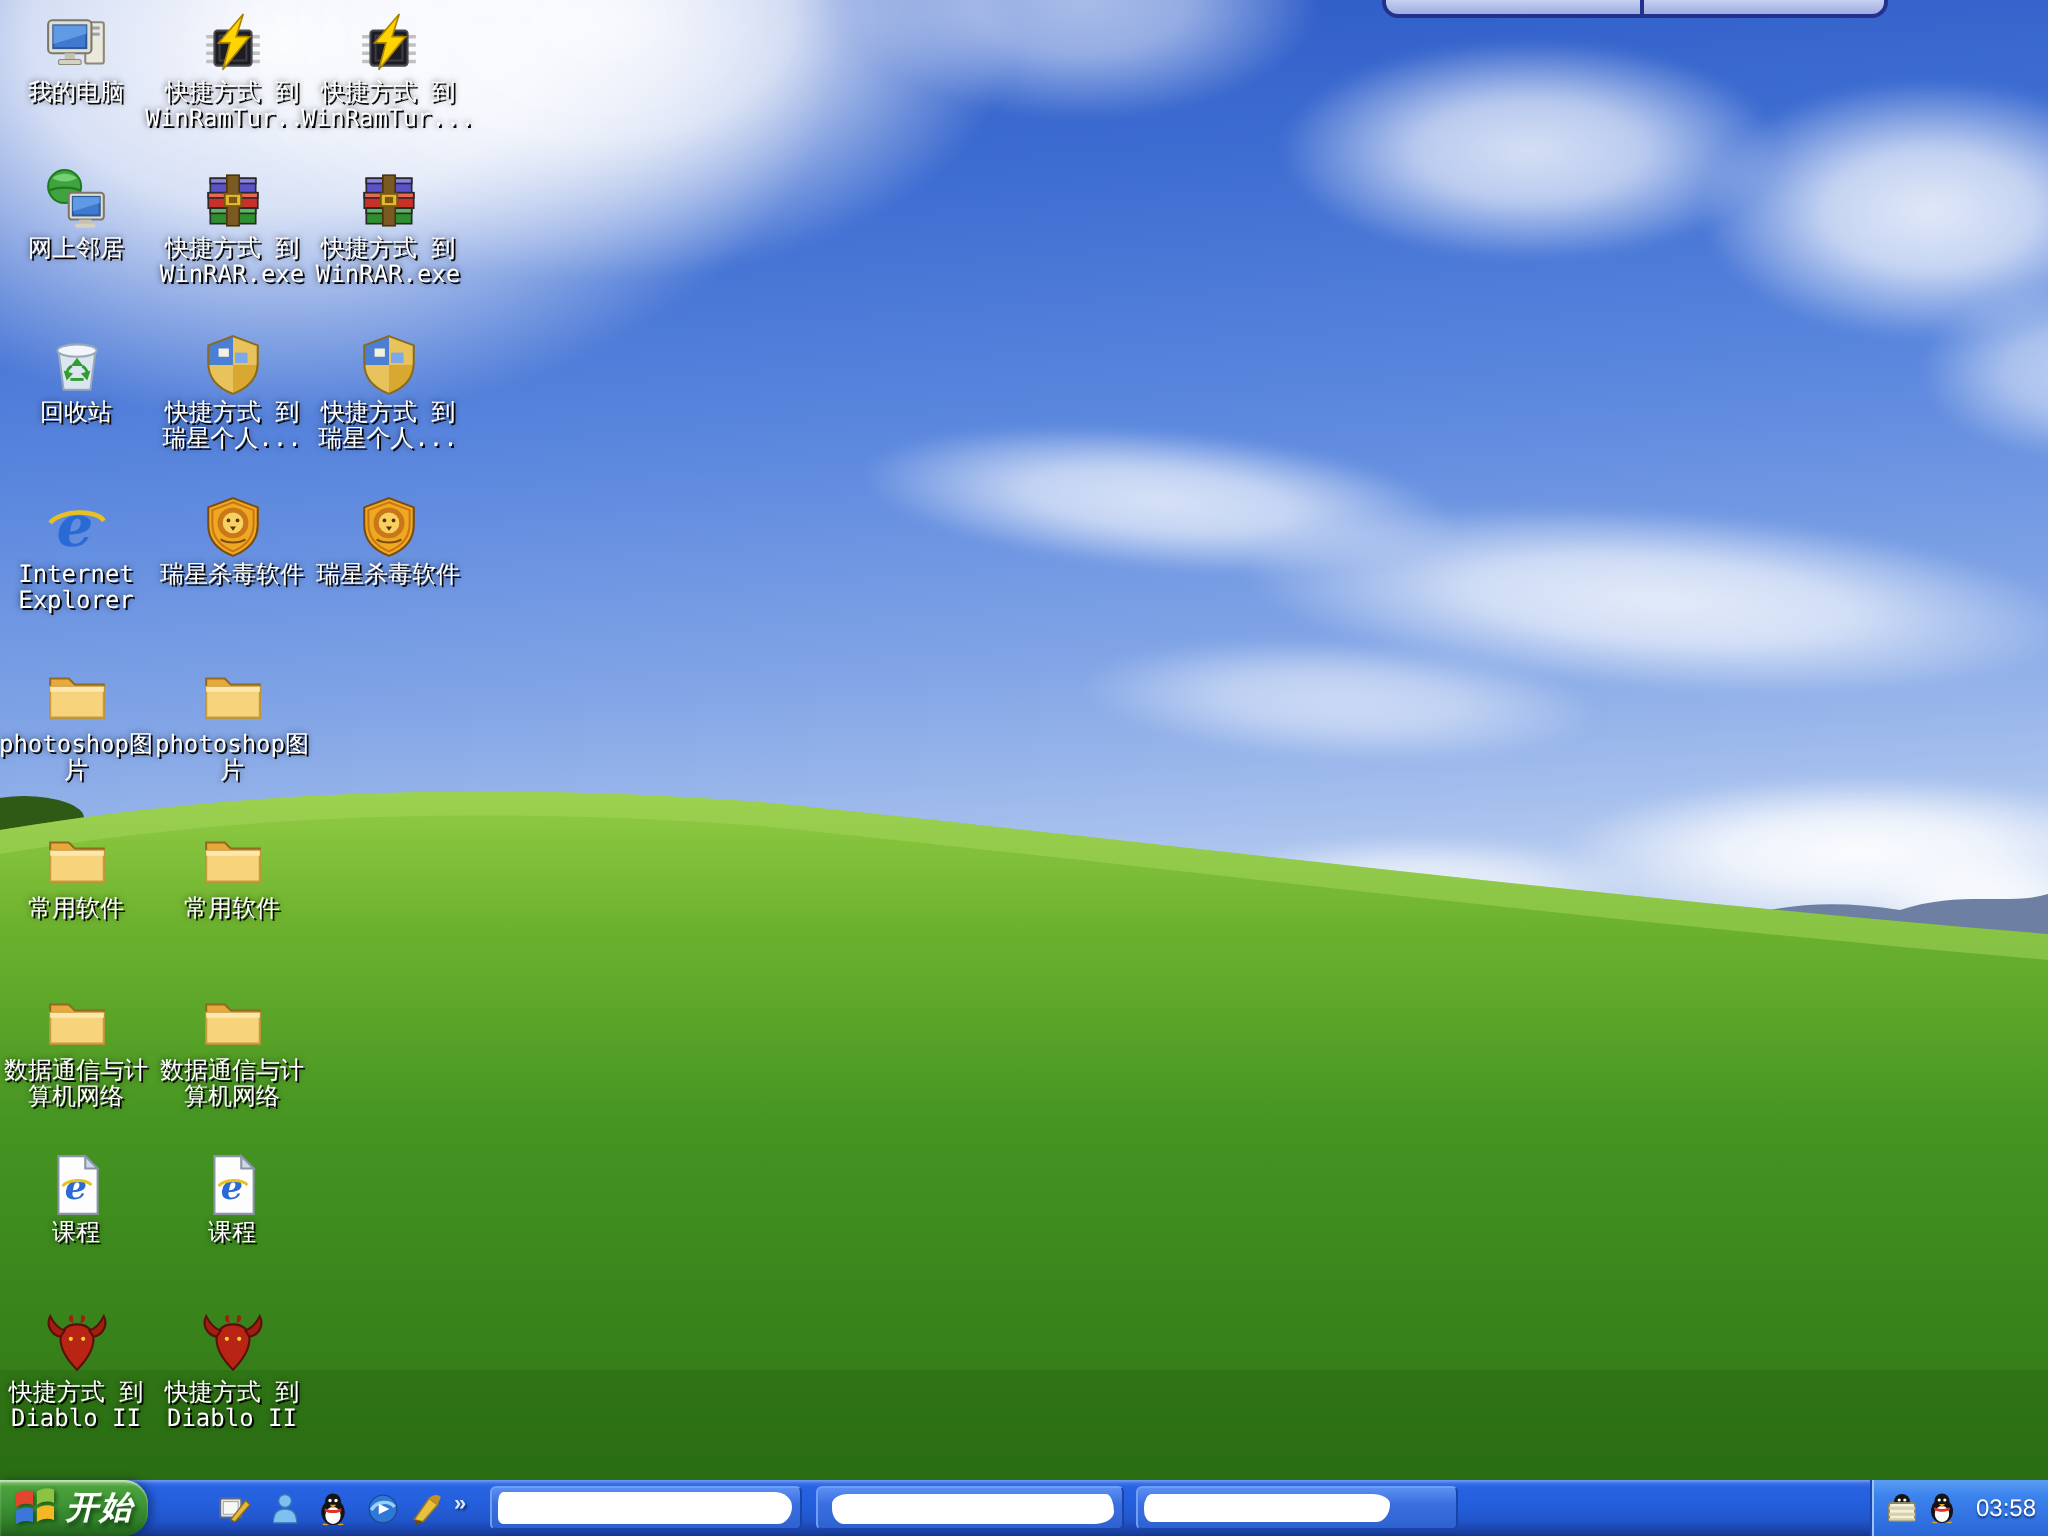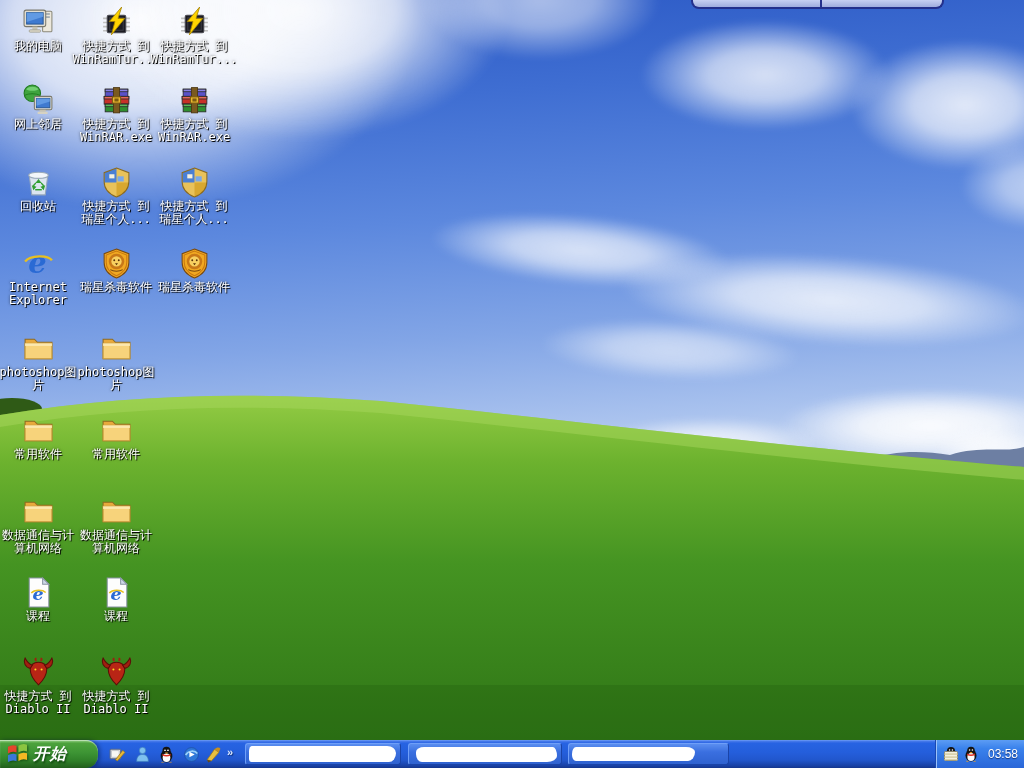--- a/index.html
+++ b/index.html
@@ -28,21 +28,21 @@
   .icon .ii{width:33px;height:33px;display:block;margin:0 auto;}
   .icon-label{margin-top:1px;
       font:12px/13px "DejaVu Sans Mono","Liberation Mono",monospace;
       color:#ffffff;white-space:pre-line;
       text-shadow:1px 1px 0 rgba(0,0,0,0.95),0 0 3px rgba(0,0,0,0.65);}
 
   
   .taskbar{position:absolute;left:0;top:740px;width:1024px;height:28px;
       background:linear-gradient(to bottom,#6f9ef5 0%,#3d72e8 6%,#2763e2 12%,
                  #245edb 45%,#2156cc 72%,#1941a5 92%,#15368c 100%);}
-  .start-btn{position:absolute;left:0;top:0;width:98px;height:28px;
+  .start-btn{position:absolute;left:0;top:0;width:74px;height:28px;
       border-radius:0 12px 12px 0;
       background:linear-gradient(to bottom,#8fce7e 0%,#4ca23c 12%,#3d9434 45%,
                  #2f7f28 75%,#215e1b 100%);
       box-shadow:2px 0 4px rgba(0,20,60,0.45), inset 0 1px 1px rgba(255,255,255,0.5);
       display:flex;align-items:center;cursor:pointer;}
   .start-flag{width:21px;height:21px;margin-left:7px;filter:drop-shadow(1px 1px 1px rgba(0,40,0,.6));}
   .start-text{margin-left:5px;color:#fff;font-size:16px;font-weight:bold;
       font-style:italic;letter-spacing:1px;
       text-shadow:1px 2px 2px rgba(0,40,0,0.65);}
   .ql-icon{position:absolute;top:6px;width:17px;height:17px;cursor:pointer;}

